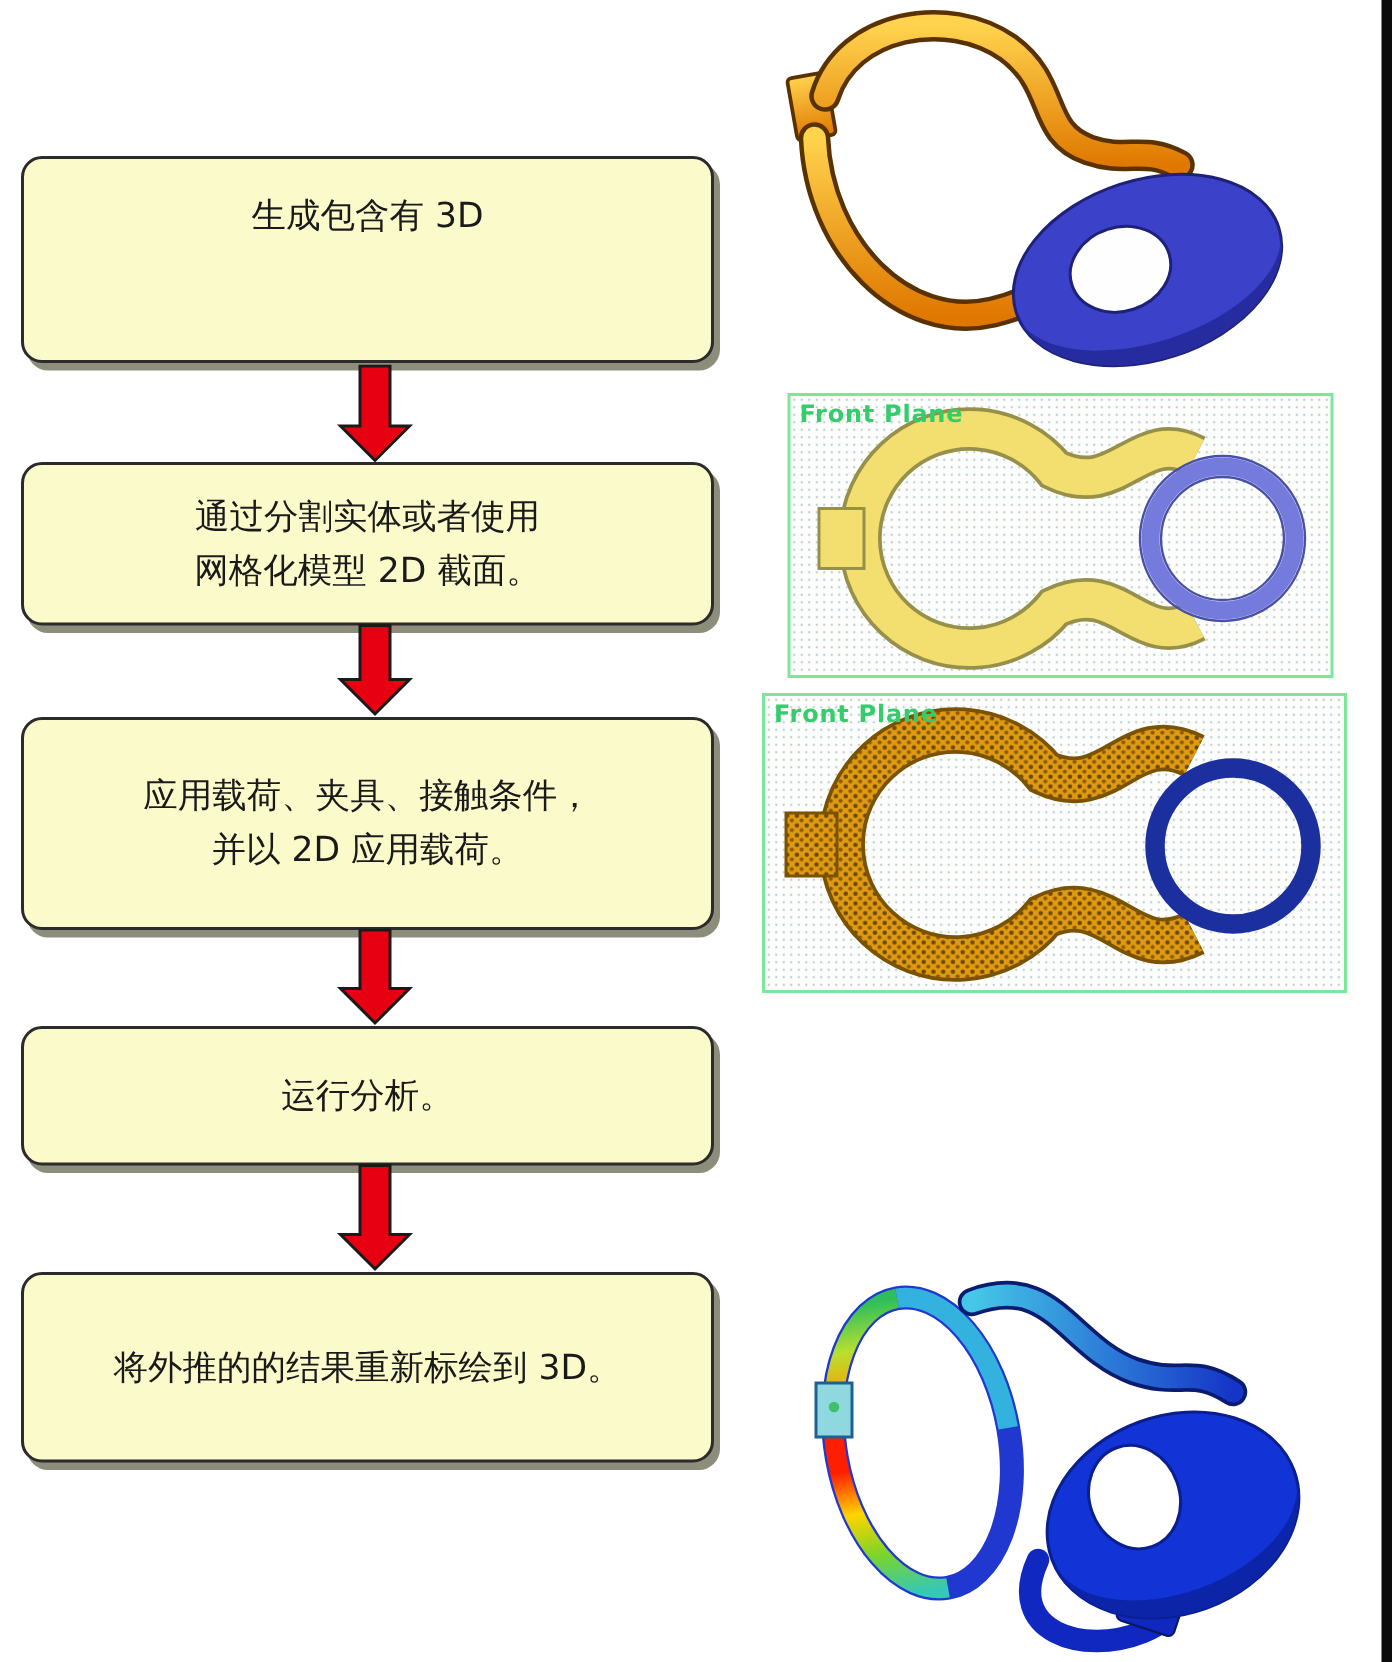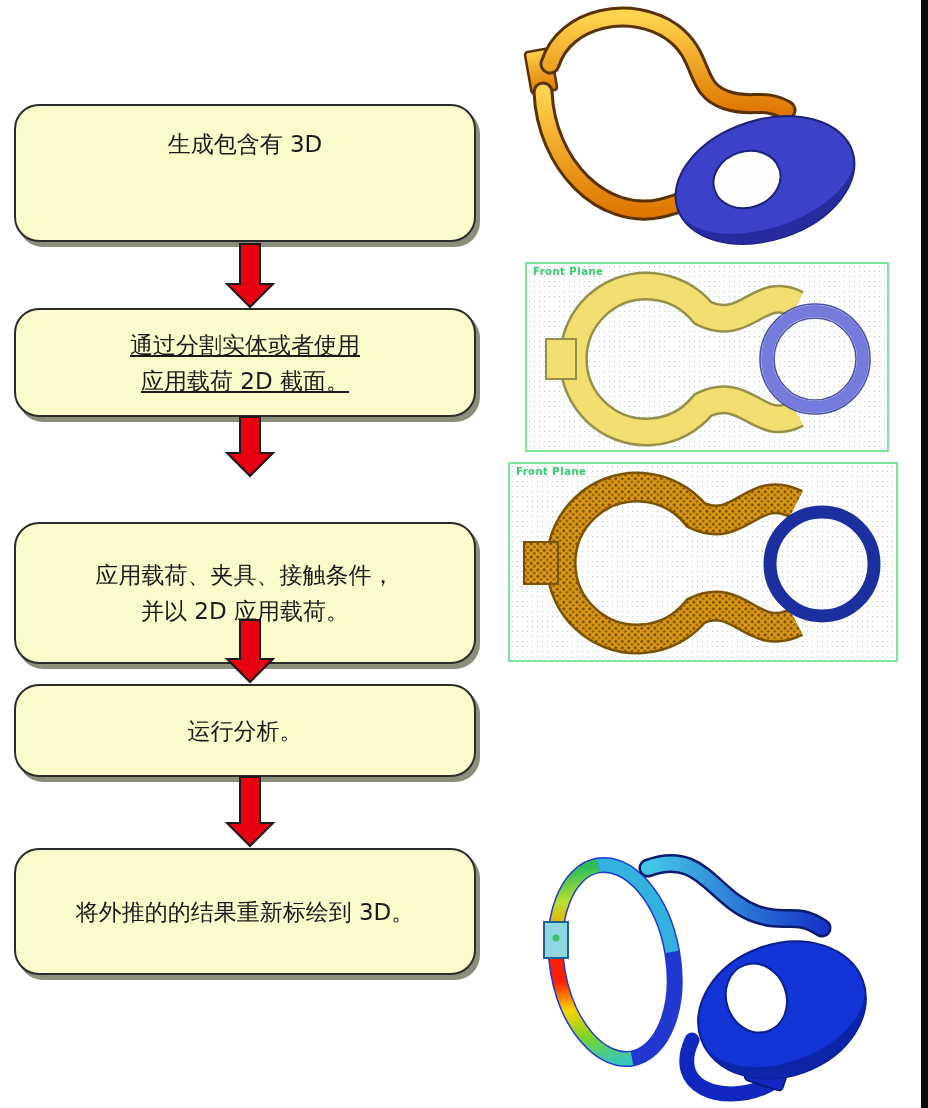--- a/index.html
+++ b/index.html
@@ -1,60 +1,60 @@
 <!DOCTYPE html>
 <html><head>
 <meta charset="utf-8">
 <style>
   html,body{margin:0;padding:0;background:#ffffff;}
   .page{position:relative;width:928px;height:1108px;background:#ffffff;overflow:hidden;
         font-family:"DejaVu Sans","Liberation Sans",sans-serif;}
 
   
   .fbox{position:absolute;left:14px;width:462px;box-sizing:border-box;
-        background:#fbfacb;border:2px solid #2b2b2b;border-radius:25px;
+        background:#fbfacb;border:2px solid #2b2b2b;border-radius:14px;
         box-shadow:4px 5px 0 #8d8d7b;
         display:flex;flex-direction:column;align-items:center;justify-content:center;
         text-align:center;font-size:23px;line-height:36px;color:#1a1a1a;}
   .b1{top:104px;height:138px;justify-content:flex-start;padding-top:20px;}
-  .b2{top:308px;height:109px;text-decoration:underline;}
-  .b3{top:478px;height:142px;margin-top:44px;}
+  .b2{top:308px;height:109px;}
+  .b3{top:478px;height:142px;}
   .b4{top:684px;height:93px;}
   .b5{top:848px;height:127px;justify-content:center;}
 
   .arrow{position:absolute;left:224px;width:52px;}
   .a1{top:243px;} .a2{top:416px;} .a3{top:619px;} .a4{top:776px;}
 
   .panel{position:absolute;}
   .p1{left:510px;top:2px;}
   .p4{left:530px;top:842px;}
 
   .plane-panel{position:absolute;box-sizing:border-box;border:2px solid #7de69b;
       background-color:#fcfdfc;
       background-image:radial-gradient(circle,#bcd3c2 0.9px,rgba(0,0,0,0) 1px);
       background-size:5px 5px;}
   .p2{left:525px;top:262px;width:364px;height:190px;}
   .p3{left:508px;top:462px;width:390px;height:200px;}
   .plane-label{position:absolute;top:2px;left:6px;color:#35cc6b;font-weight:bold;
-      font-size:10px;letter-spacing:0.5px;z-index:2;}
+      font-size:16px;letter-spacing:0.5px;z-index:2;}
   .plane-panel svg{position:absolute;left:0;top:0;}
 
   .edge{position:absolute;right:0;top:0;width:7px;height:1108px;background:#0c0c0c;}
 </style>
 </head>
 <body>
 
 <div class="page">
 
   <div class="fbox b1">
     <span>生成包含有 3D</span>
   </div>
   <div class="fbox b2">
     <span>通过分割实体或者使用</span>
-    <span>应用载荷 2D 截面。</span>
+    <span>网格化模型 2D 截面。</span>
   </div>
   <div class="fbox b3">
     <span>应用载荷、夹具、接触条件，</span>
     <span>并以 2D 应用载荷。</span>
   </div>
   <div class="fbox b4">
     <span>运行分析。</span>
   </div>
   <div class="fbox b5">
     <span>将外推的的结果重新标绘到 3D。</span>

